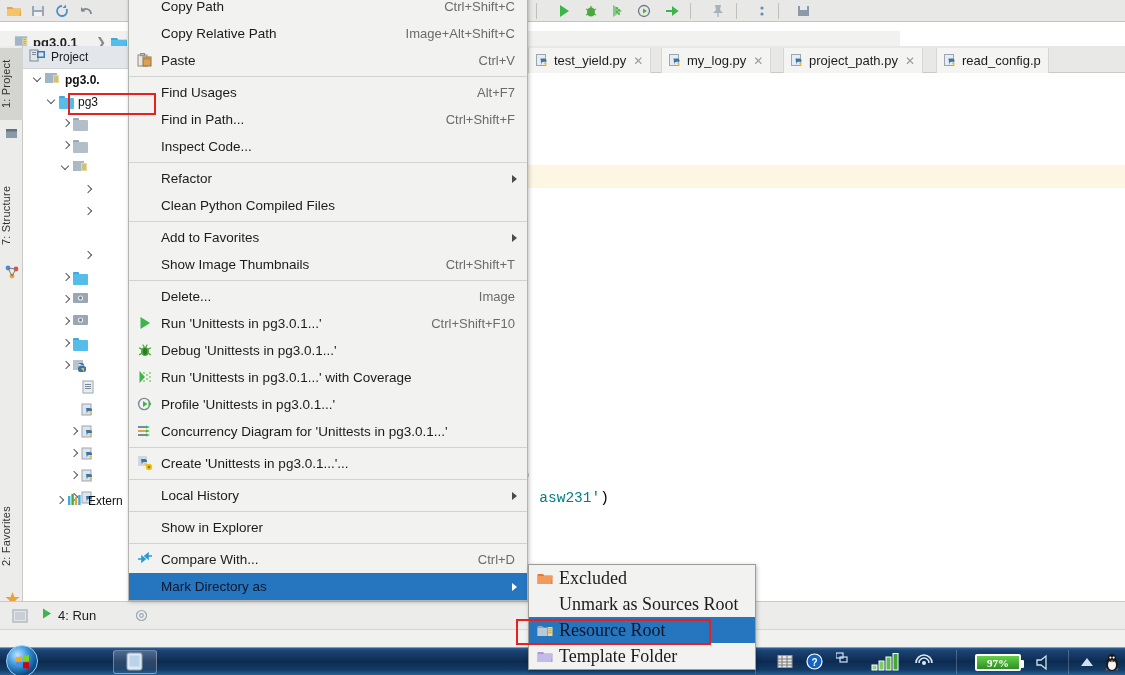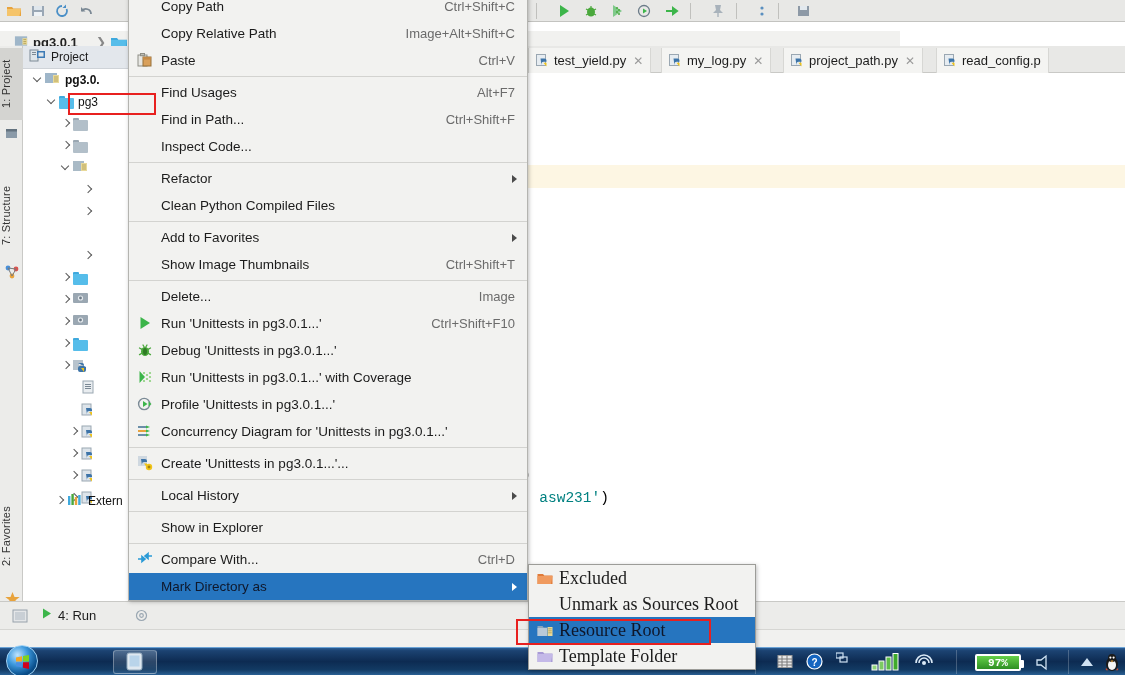--- a/index.html
+++ b/index.html
@@ -129,21 +129,21 @@
     position:absolute; top:2px; height:24px; width:44px;
     background: linear-gradient(to bottom, rgba(255,255,255,.22), rgba(255,255,255,.04));
     border:1px solid rgba(255,255,255,.32); border-radius:3px;
   }
   .tray { position:absolute; right:0; top:0; height:28px; }
   .tray-sep { position:absolute; top:2px; width:1px; height:24px; background:rgba(255,255,255,.22); }
   .batt {
     position:absolute; height:17px; width:46px; border:2px solid #fff; border-radius:2px;
     background: linear-gradient(to bottom,#67d14a,#2d8f23);
     display:flex; align-items:center; justify-content:center;
-    color:#fff; font-size:11px; font-weight:bold; font-family:Liberation Mono, monospace;
+    color:#fff; font-size:11px; font-weight:bold; font-family:Liberation Serif, serif;
   }
   .batt::after { content:''; position:absolute; right:-5px; top:4px; width:3px; height:8px; background:#fff; border-radius:0 1px 1px 0; }
 
   
   .ctxmenu {
     position:absolute; left:128px; top:-8px; width:400px;
     background:#f2f2f0; border:1px solid #b4b4b0;
     box-shadow: 1px 1px 4px rgba(0,0,0,.25);
     z-index: 50;
   }

